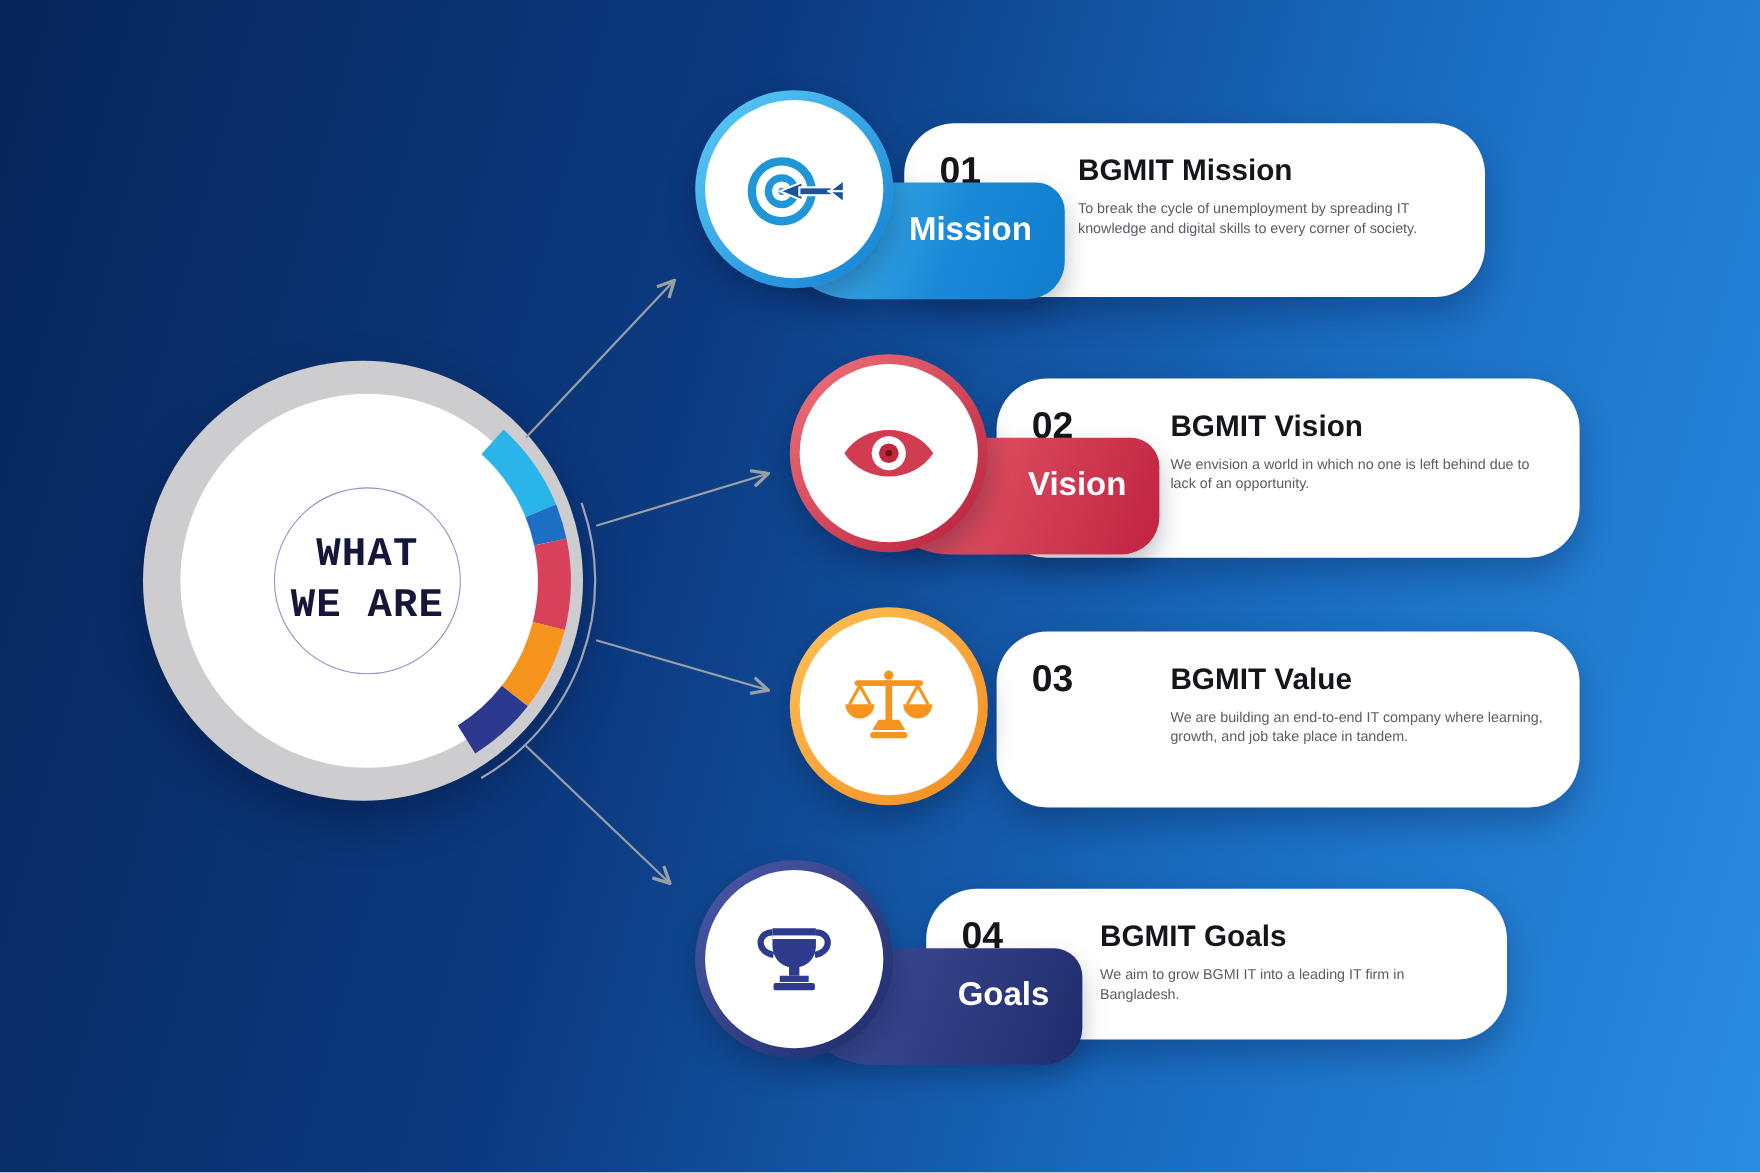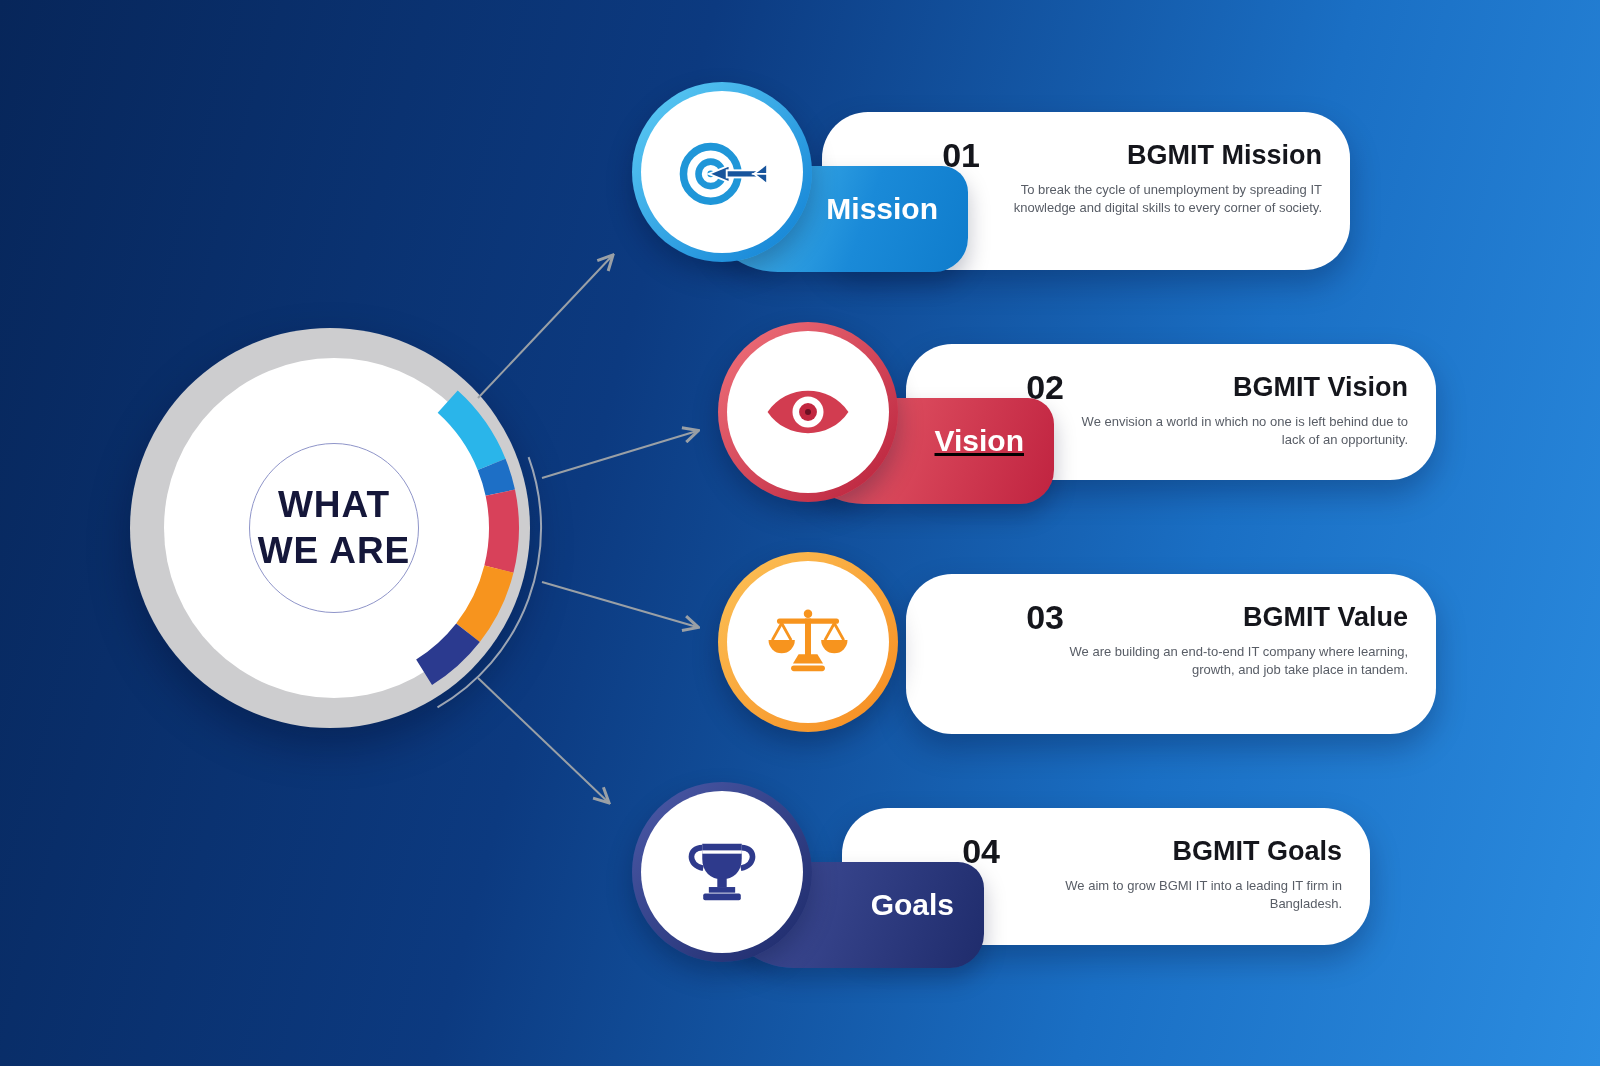--- a/index.html
+++ b/index.html
@@ -7,53 +7,53 @@
     position:relative;width:1600px;height:1066px;overflow:hidden;
     background:linear-gradient(105deg,#07265a 0%,#0c3a80 38%,#1a6fc4 72%,#2b8ce0 100%);
     font-family:"Liberation Sans",sans-serif;
   }
   
   .hub-gray{position:absolute;left:130px;top:328px;width:400px;height:400px;border-radius:50%;
     background:#cdcdcf;box-shadow:0 18px 40px rgba(0,10,40,.35);}
   .hub-white{position:absolute;left:164px;top:358px;width:340px;height:340px;border-radius:50%;background:#ffffff;}
   .hub-ring{position:absolute;left:249px;top:443px;width:168px;height:168px;border:1px solid #8f95c9;border-radius:50%;
     display:flex;flex-direction:column;align-items:center;justify-content:center;text-align:center;z-index:2;}
-  .hub-title{font-size:37px;font-weight:700;color:#15173a;letter-spacing:1px;line-height:1.25;}
+  .hub-title{font-size:37px;font-weight:700;color:#15173a;letter-spacing:1px;line-height:1.25;font-family:Liberation Mono, monospace;}
   
   .overlay{position:absolute;left:0;top:0;z-index:1;pointer-events:none;}
   
   .card{position:absolute;background:#fff;border-radius:46px;box-shadow:0 14px 30px rgba(2,12,45,.28);
-    display:grid;grid-template-columns:126px 1fr;padding:24px 28px 0 32px;box-sizing:border-box;z-index:2;text-align:right;}
+    display:grid;grid-template-columns:126px 1fr;padding:24px 28px 0 32px;box-sizing:border-box;z-index:2;}
   .card .num{font-size:34px;font-weight:700;color:#15161c;}
   .card .title{font-size:27px;font-weight:700;color:#15161c;margin-top:4px;}
   .card .desc{font-size:13px;color:#585d66;line-height:1.42;margin-top:10px;}
   
   .banner{position:absolute;display:flex;align-items:center;justify-content:flex-end;
     padding:0 30px 20px 0;box-sizing:border-box;border-radius:18px 26px 34px 78px;
     box-shadow:0 12px 22px rgba(2,12,45,.25);z-index:3;}
   .banner .label{font-size:30px;font-weight:700;color:#fff;}
   
   .icon-outer{position:absolute;width:180px;height:180px;border-radius:50%;
     box-shadow:0 12px 26px rgba(2,12,45,.3);z-index:4;}
   .icon-inner{position:absolute;inset:9px;background:#fff;border-radius:50%;
     display:flex;align-items:center;justify-content:center;}
   
   .o-mission{background:linear-gradient(135deg,#5ecdf5,#0f7fd4);}
   .b-mission{background:linear-gradient(110deg,#55c5f2 0%,#1a8ad8 60%,#0f7ccc 100%);}
   .o-vision{background:linear-gradient(135deg,#f1737c,#b81f3a);}
-  .b-vision{background:linear-gradient(110deg,#ed6570,#c02340);text-decoration:underline;}
+  .b-vision{background:linear-gradient(110deg,#ed6570,#c02340);}
   .o-value{background:linear-gradient(135deg,#fcc258,#f68b1f);}
   .b-value{background:linear-gradient(110deg,#fbb644,#f68b1f);}
   .o-goals{background:linear-gradient(135deg,#4c5aa8,#1d2a6a);}
   .b-goals{background:linear-gradient(110deg,#45529e,#1f2c6c);}
   
   .c-mission{left:822px;top:112px;width:528px;height:158px;}
   .b-mission{left:700px;top:166px;width:268px;height:106px;}
   .o-mission{left:632px;top:82px;}
-  .c-vision{left:906px;top:344px;width:530px;height:136px;}
+  .c-vision{left:906px;top:344px;width:530px;height:163px;}
   .b-vision{left:786px;top:398px;width:268px;height:106px;}
   .o-vision{left:718px;top:322px;}
   .c-value{left:906px;top:574px;width:530px;height:160px;}
   .b-value{left:786px;top:628px;width:268px;height:106px;}
   .o-value{left:718px;top:552px;}
   .c-goals{left:842px;top:808px;width:528px;height:137px;}
   .b-goals{left:716px;top:862px;width:268px;height:106px;}
   .o-goals{left:632px;top:782px;}
 </style>
 </head>

